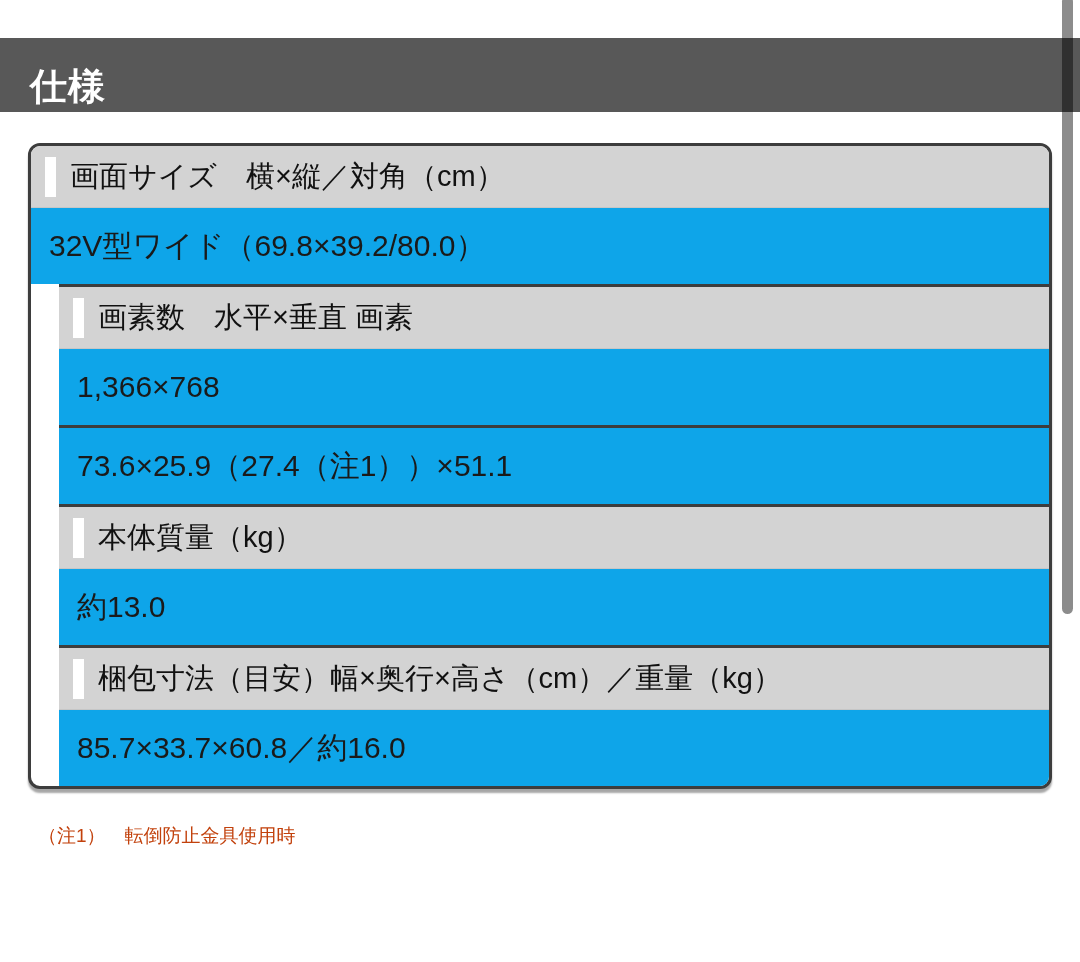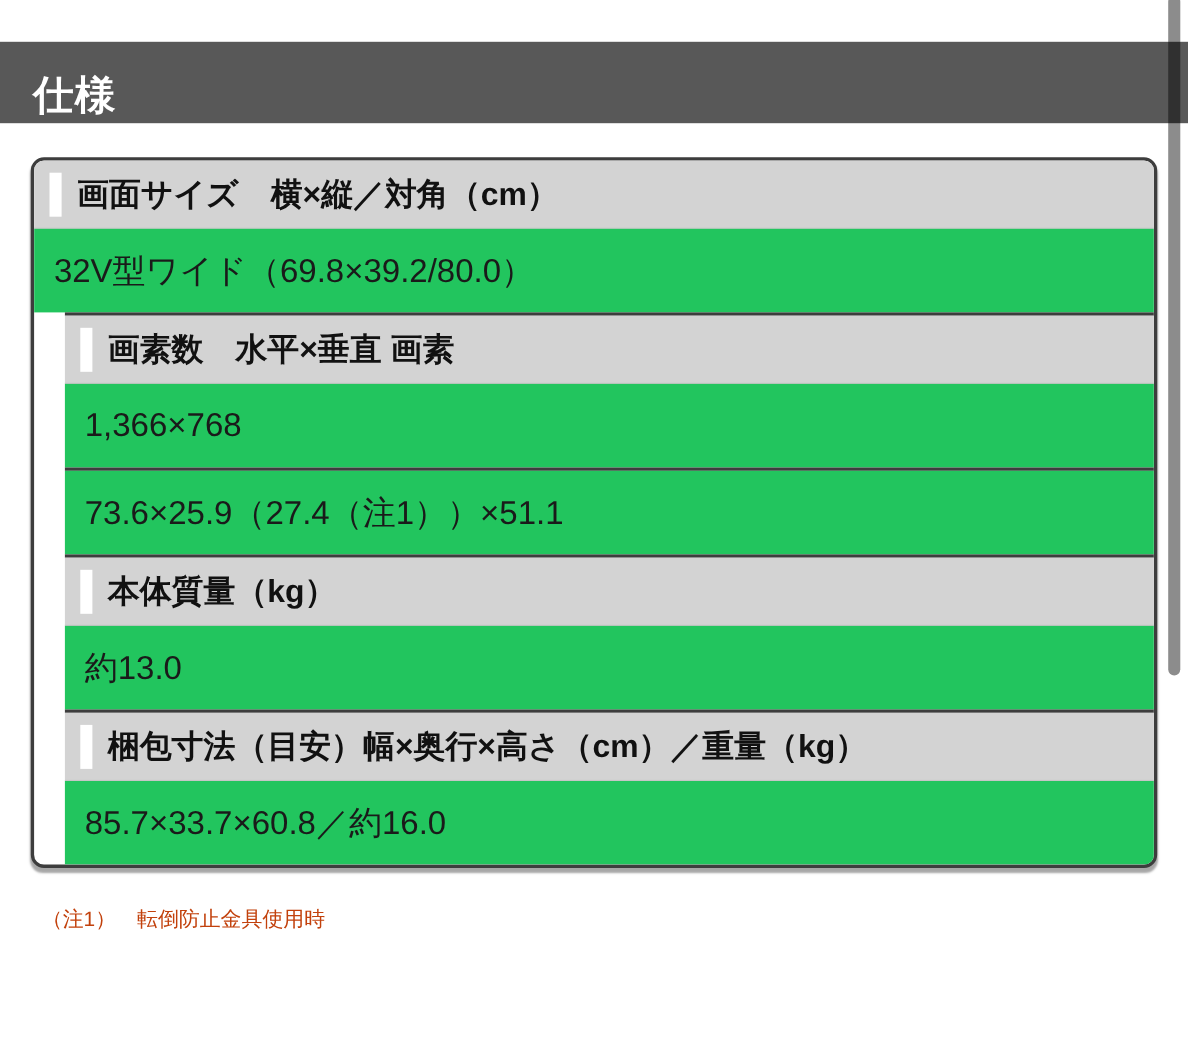--- a/index.html
+++ b/index.html
@@ -51,26 +51,26 @@
   .marker-bar {
     width: 11px;
     height: 40px;
     background: #ffffff;
     margin-left: 14px;
     margin-right: 14px;
     flex: 0 0 auto;
   }
   .spec-label {
     font-size: 29px;
-    font-weight: bold;
+    font-weight: normal;
     color: #111111;
     white-space: nowrap;
   }
   .spec-value-row {
-    background: #22c55e;
+    background: #0ea5e9;
     height: 76px;
     display: flex;
     align-items: center;
     padding-left: 18px;
   }
   .spec-value {
     font-size: 30px;
     color: #1a1a1a;
     white-space: nowrap;
   }

